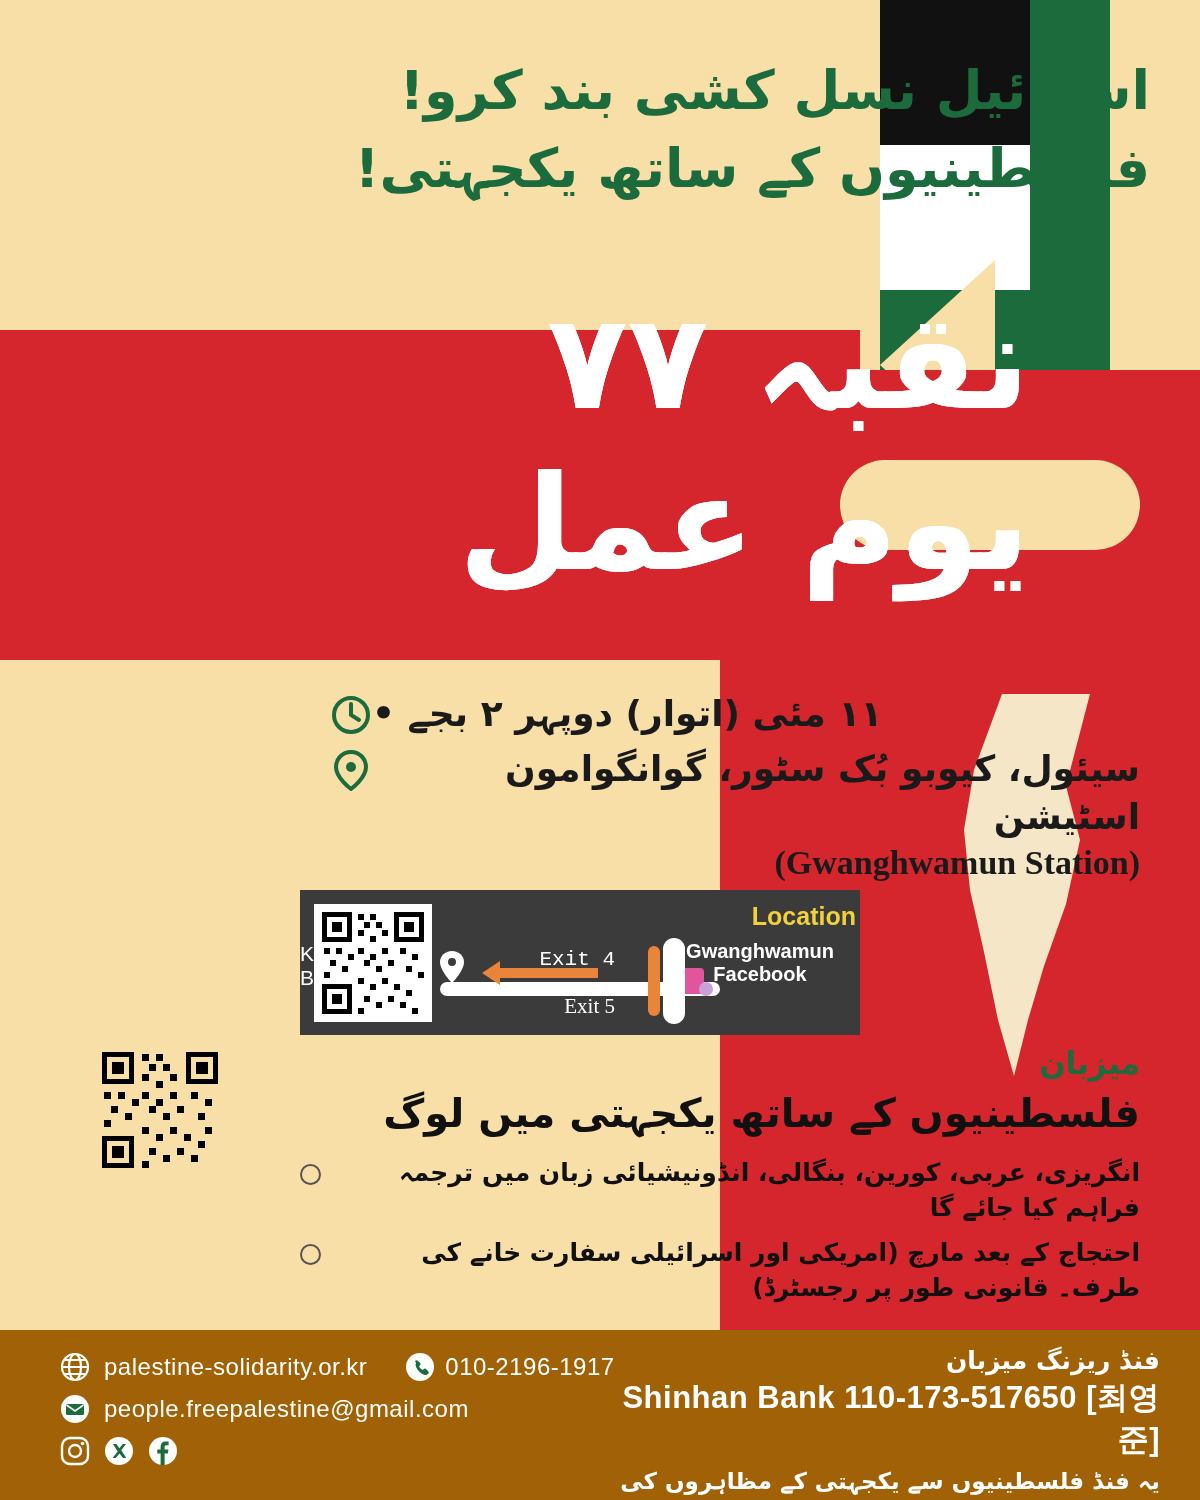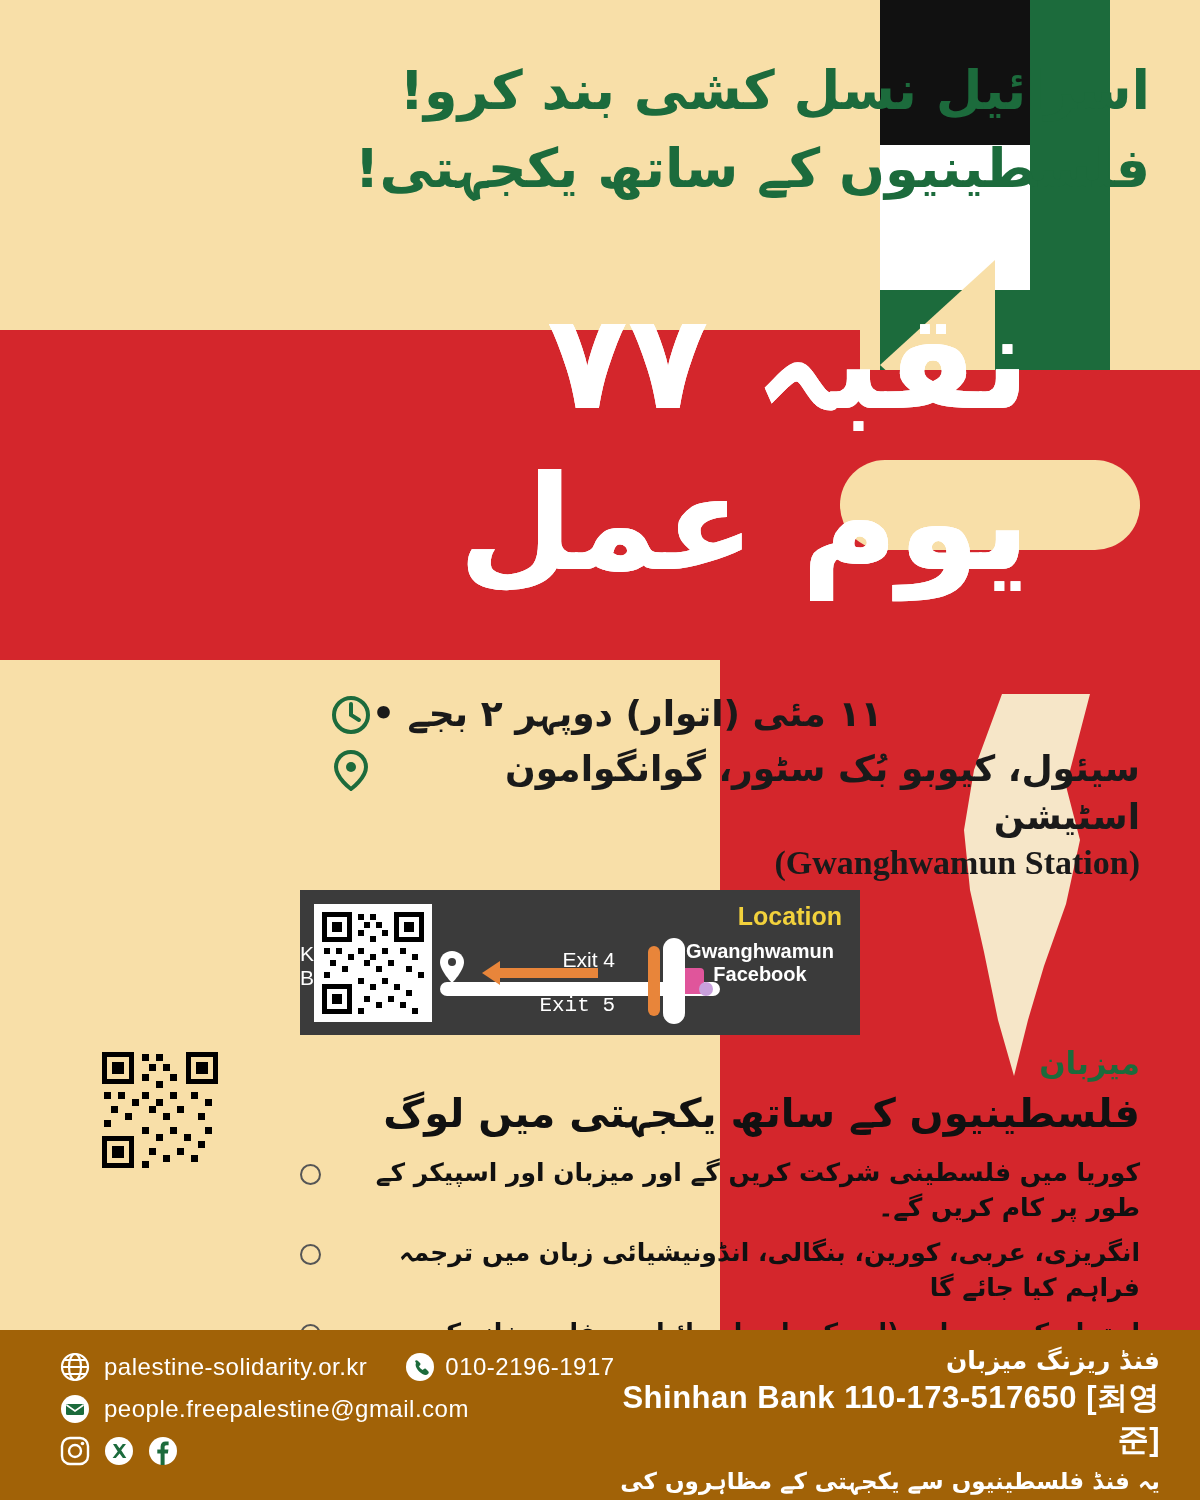--- a/index.html
+++ b/index.html
@@ -51,29 +51,29 @@
 
   
   .info{position:absolute;top:690px;right:60px;width:810px;text-align:right;color:#1a1a1a;}
   .info-row{display:flex;flex-direction:row-reverse;align-items:flex-start;justify-content:flex-start;margin-bottom:6px;}
   .info-ico{flex:0 0 auto;width:42px;height:42px;margin-top:4px;}
   .info-txt{font-size:36px;font-weight:bold;line-height:1.35;}
   .info-sub{font-size:34px;font-weight:bold;font-family:"Liberation Serif",serif;direction:ltr;text-align:right;margin-top:2px;}
 
   
   .locbox{position:absolute;left:300px;top:890px;width:560px;height:145px;background:#3b3b3b;}
-  .loc-title{position:absolute;right:18px;top:12px;color:#f2d13c;font-weight:bold;font-size:25px;direction:ltr;font-family:"Liberation Sans",sans-serif;}
+  .loc-title{position:absolute;right:4px;top:12px;color:#f2d13c;font-weight:bold;font-size:25px;direction:ltr;font-family:"Liberation Sans",sans-serif;}
   .loc-station{position:absolute;right:10px;top:50px;width:180px;color:#ffffff;font-weight:bold;font-size:20px;line-height:1.15;text-align:center;direction:ltr;font-family:"Liberation Sans",sans-serif;}
   .loc-line{position:absolute;left:140px;top:92px;width:280px;height:14px;background:#ffffff;border-radius:7px;}
   .loc-train{position:absolute;right:156px;top:78px;width:26px;height:26px;background:#e0559b;border-radius:4px;}
   .loc-exitbar{position:absolute;right:200px;top:56px;width:12px;height:70px;background:#e8853a;border-radius:6px;}
   .loc-whitebar{position:absolute;right:175px;top:48px;width:22px;height:86px;background:#ffffff;border-radius:11px;}
   .loc-dot{position:absolute;right:147px;top:92px;width:14px;height:14px;background:#c9a0dc;border-radius:50%;}
-  .loc-exit4{position:absolute;right:245px;top:58px;color:#ffffff;font-size:21px;direction:ltr;font-family:Liberation Sans, sans-serif;}
-  .loc-exit5{position:absolute;right:245px;top:104px;color:#ffffff;font-size:21px;direction:ltr;font-family:Liberation Mono, monospace;text-align:center;}
+  .loc-exit4{position:absolute;right:245px;top:58px;color:#ffffff;font-size:21px;direction:ltr;font-family:Liberation Mono, monospace;}
+  .loc-exit5{position:absolute;right:245px;top:104px;color:#ffffff;font-size:21px;direction:ltr;font-family:Liberation Serif, serif;text-align:center;}
   .loc-arrow{position:absolute;right:262px;top:78px;width:100px;height:10px;background:#e8853a;}
   .loc-arrow:after{content:"";position:absolute;left:-16px;top:-7px;border-top:12px solid transparent;border-bottom:12px solid transparent;border-right:18px solid #e8853a;}
   .loc-pin{position:absolute;right:395px;top:60px;width:26px;height:34px;}
   .loc-kyobo{position:absolute;right:425px;top:52px;color:#ffffff;font-size:21px;line-height:1.15;text-align:left;direction:ltr;font-family:"Liberation Sans",sans-serif;}
   .loc-qr{position:absolute;left:14px;top:14px;width:118px;height:118px;background:#ffffff;padding:4px;box-sizing:border-box;}
 
   
   .host-qr{position:absolute;left:100px;top:1050px;width:122px;height:122px;}
   .host-label{position:absolute;right:60px;top:1045px;font-size:31px;font-weight:bold;color:#1c6b3c;}
   .host-title{position:absolute;right:60px;top:1090px;font-size:40px;font-weight:bold;color:#111;}
@@ -272,24 +272,20 @@
     </g>
   </svg>
 </div>
 
 <div class="host-label">میزبان</div>
 <div class="host-title">فلسطینیوں کے ساتھ یکجہتی میں لوگ</div>
 
 <div class="bullets">
   <div class="bullet">
     <span class="mark"></span>
-    <span class="btxt">کوریا میں فلسطینی شرکت کریں گے اور میزبان اور اسپیکر کے طور پر کام کریں گے۔</span>
-  </div>
-  <div class="bullet">
-    <span class="mark"></span>
     <span class="btxt">انگریزی، عربی، کورین، بنگالی، انڈونیشیائی زبان میں ترجمہ فراہم کیا جائے گا</span>
   </div>
   <div class="bullet">
     <span class="mark"></span>
     <span class="btxt">احتجاج کے بعد مارچ (امریکی اور اسرائیلی سفارت خانے کی طرف۔ قانونی طور پر رجسٹرڈ)</span>
   </div>
 </div>
 
 <div class="footer">
 

